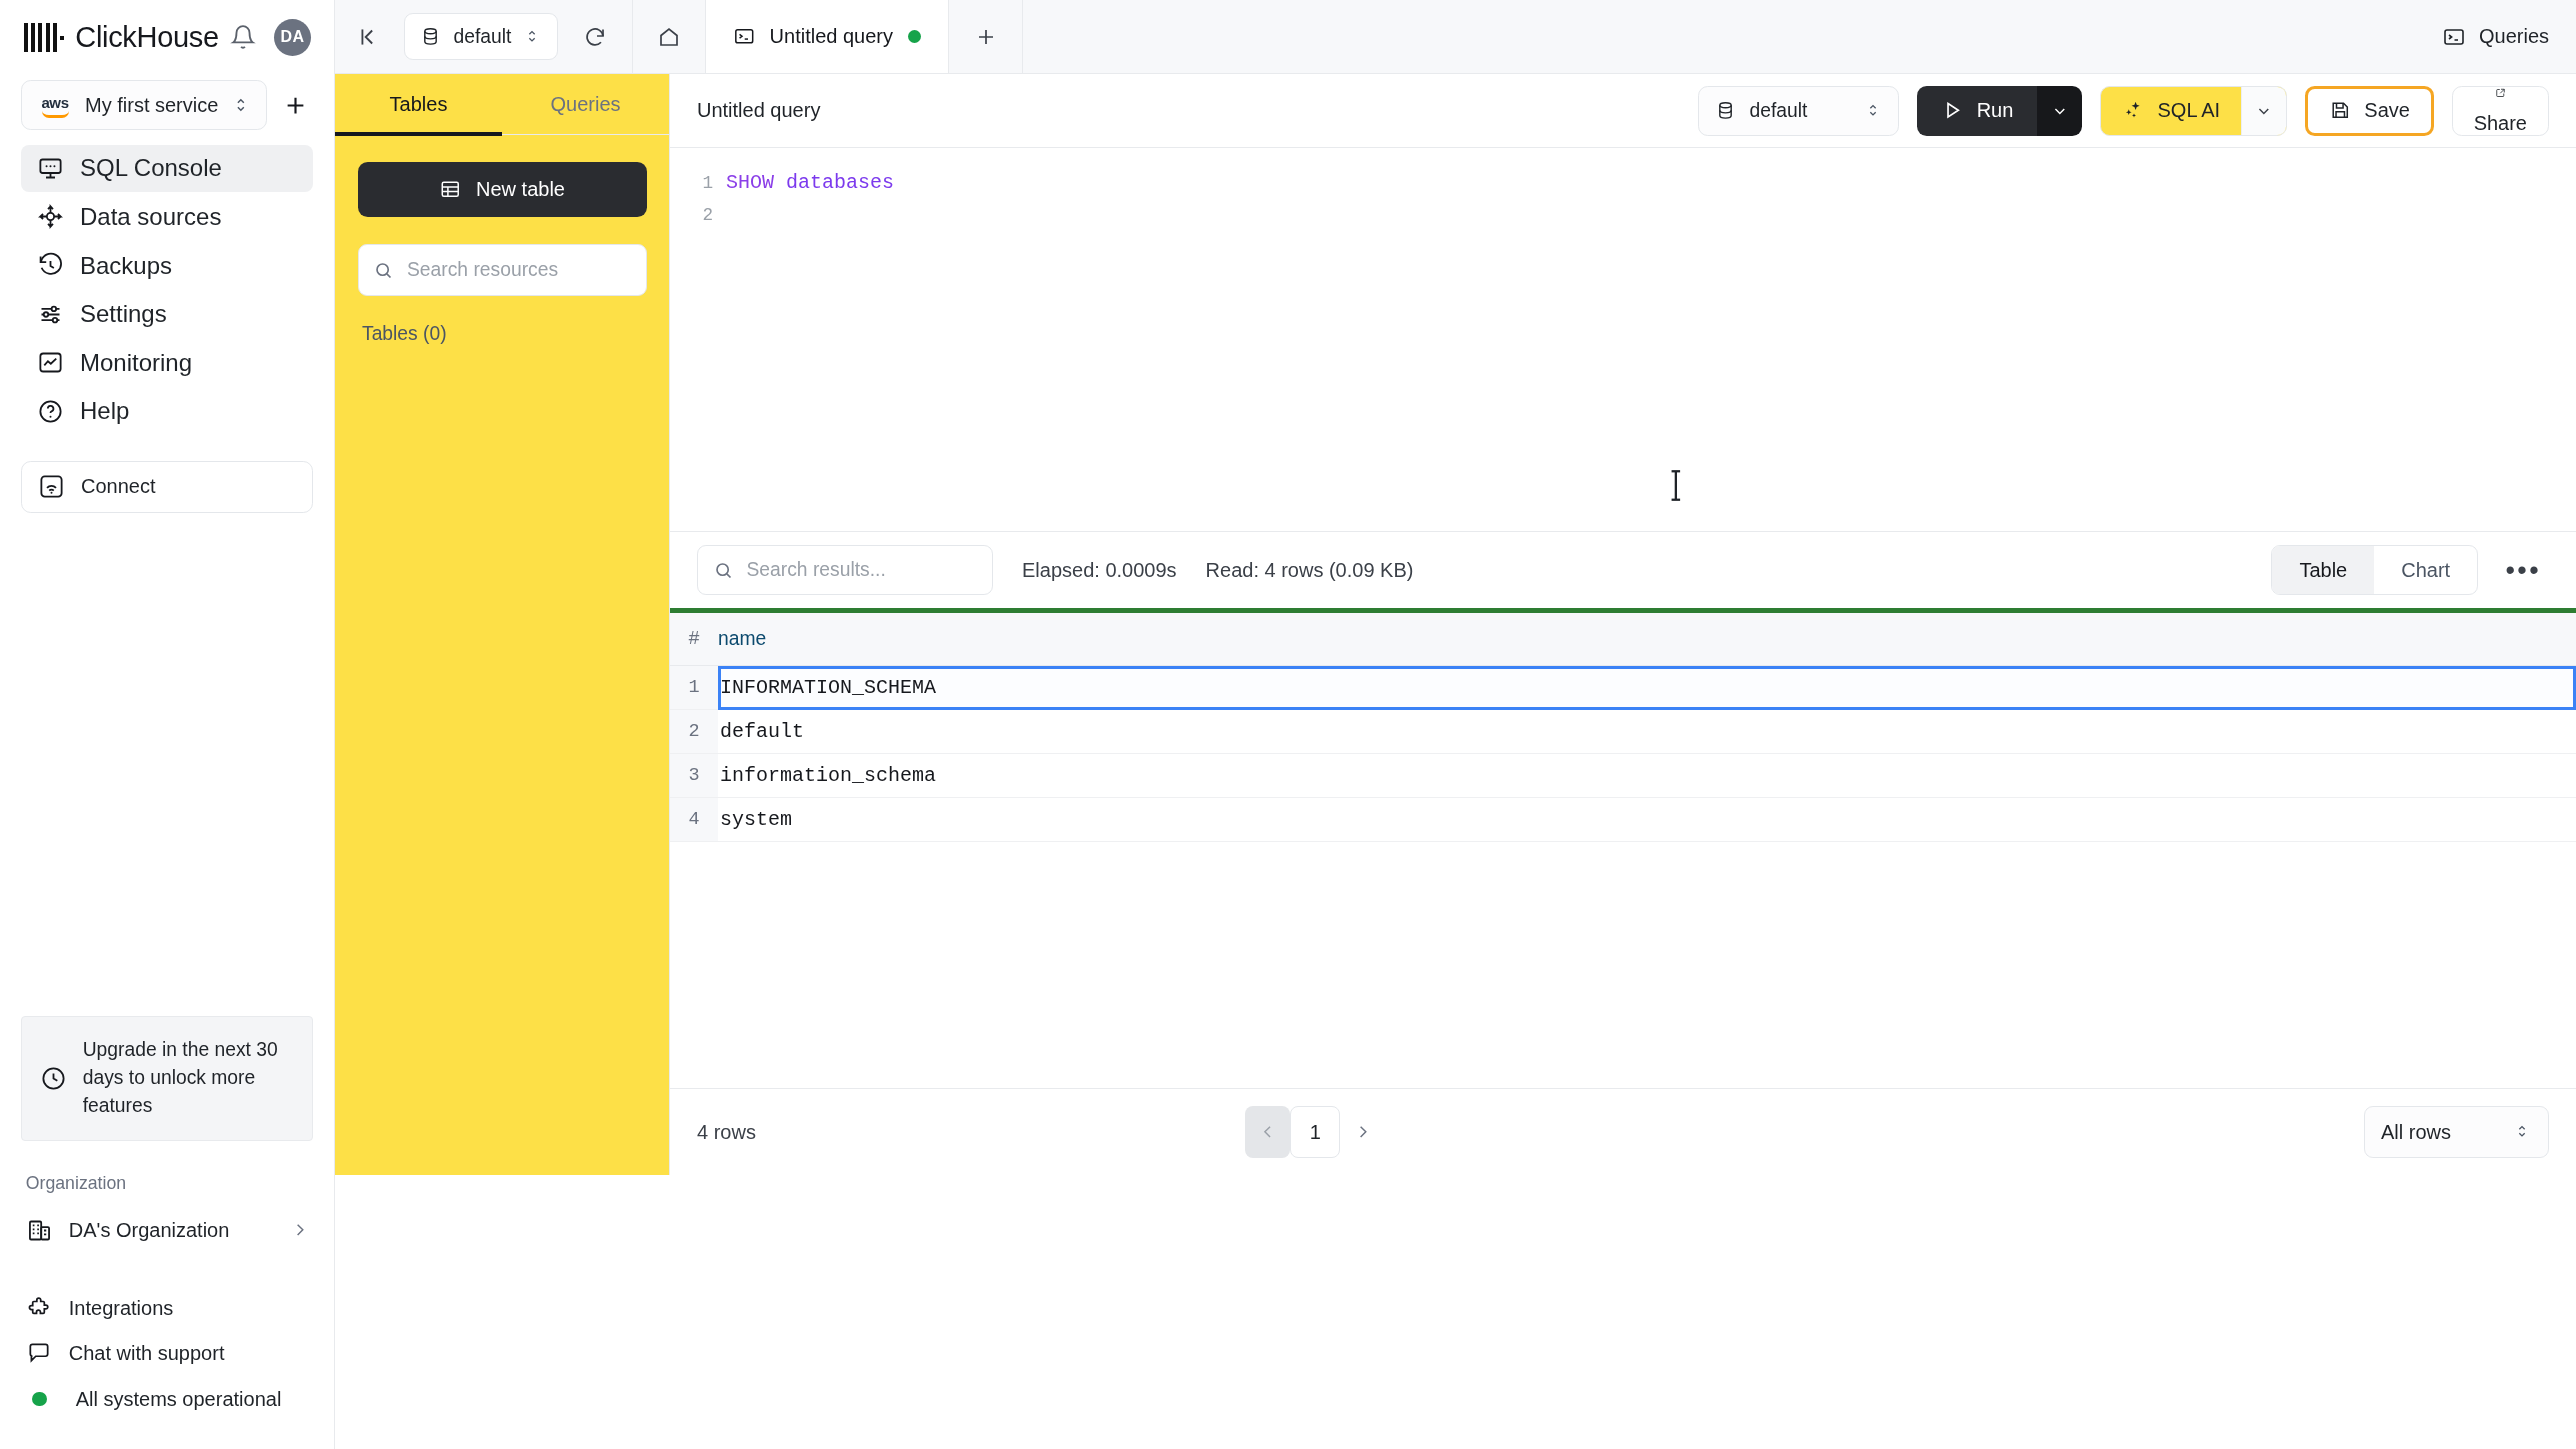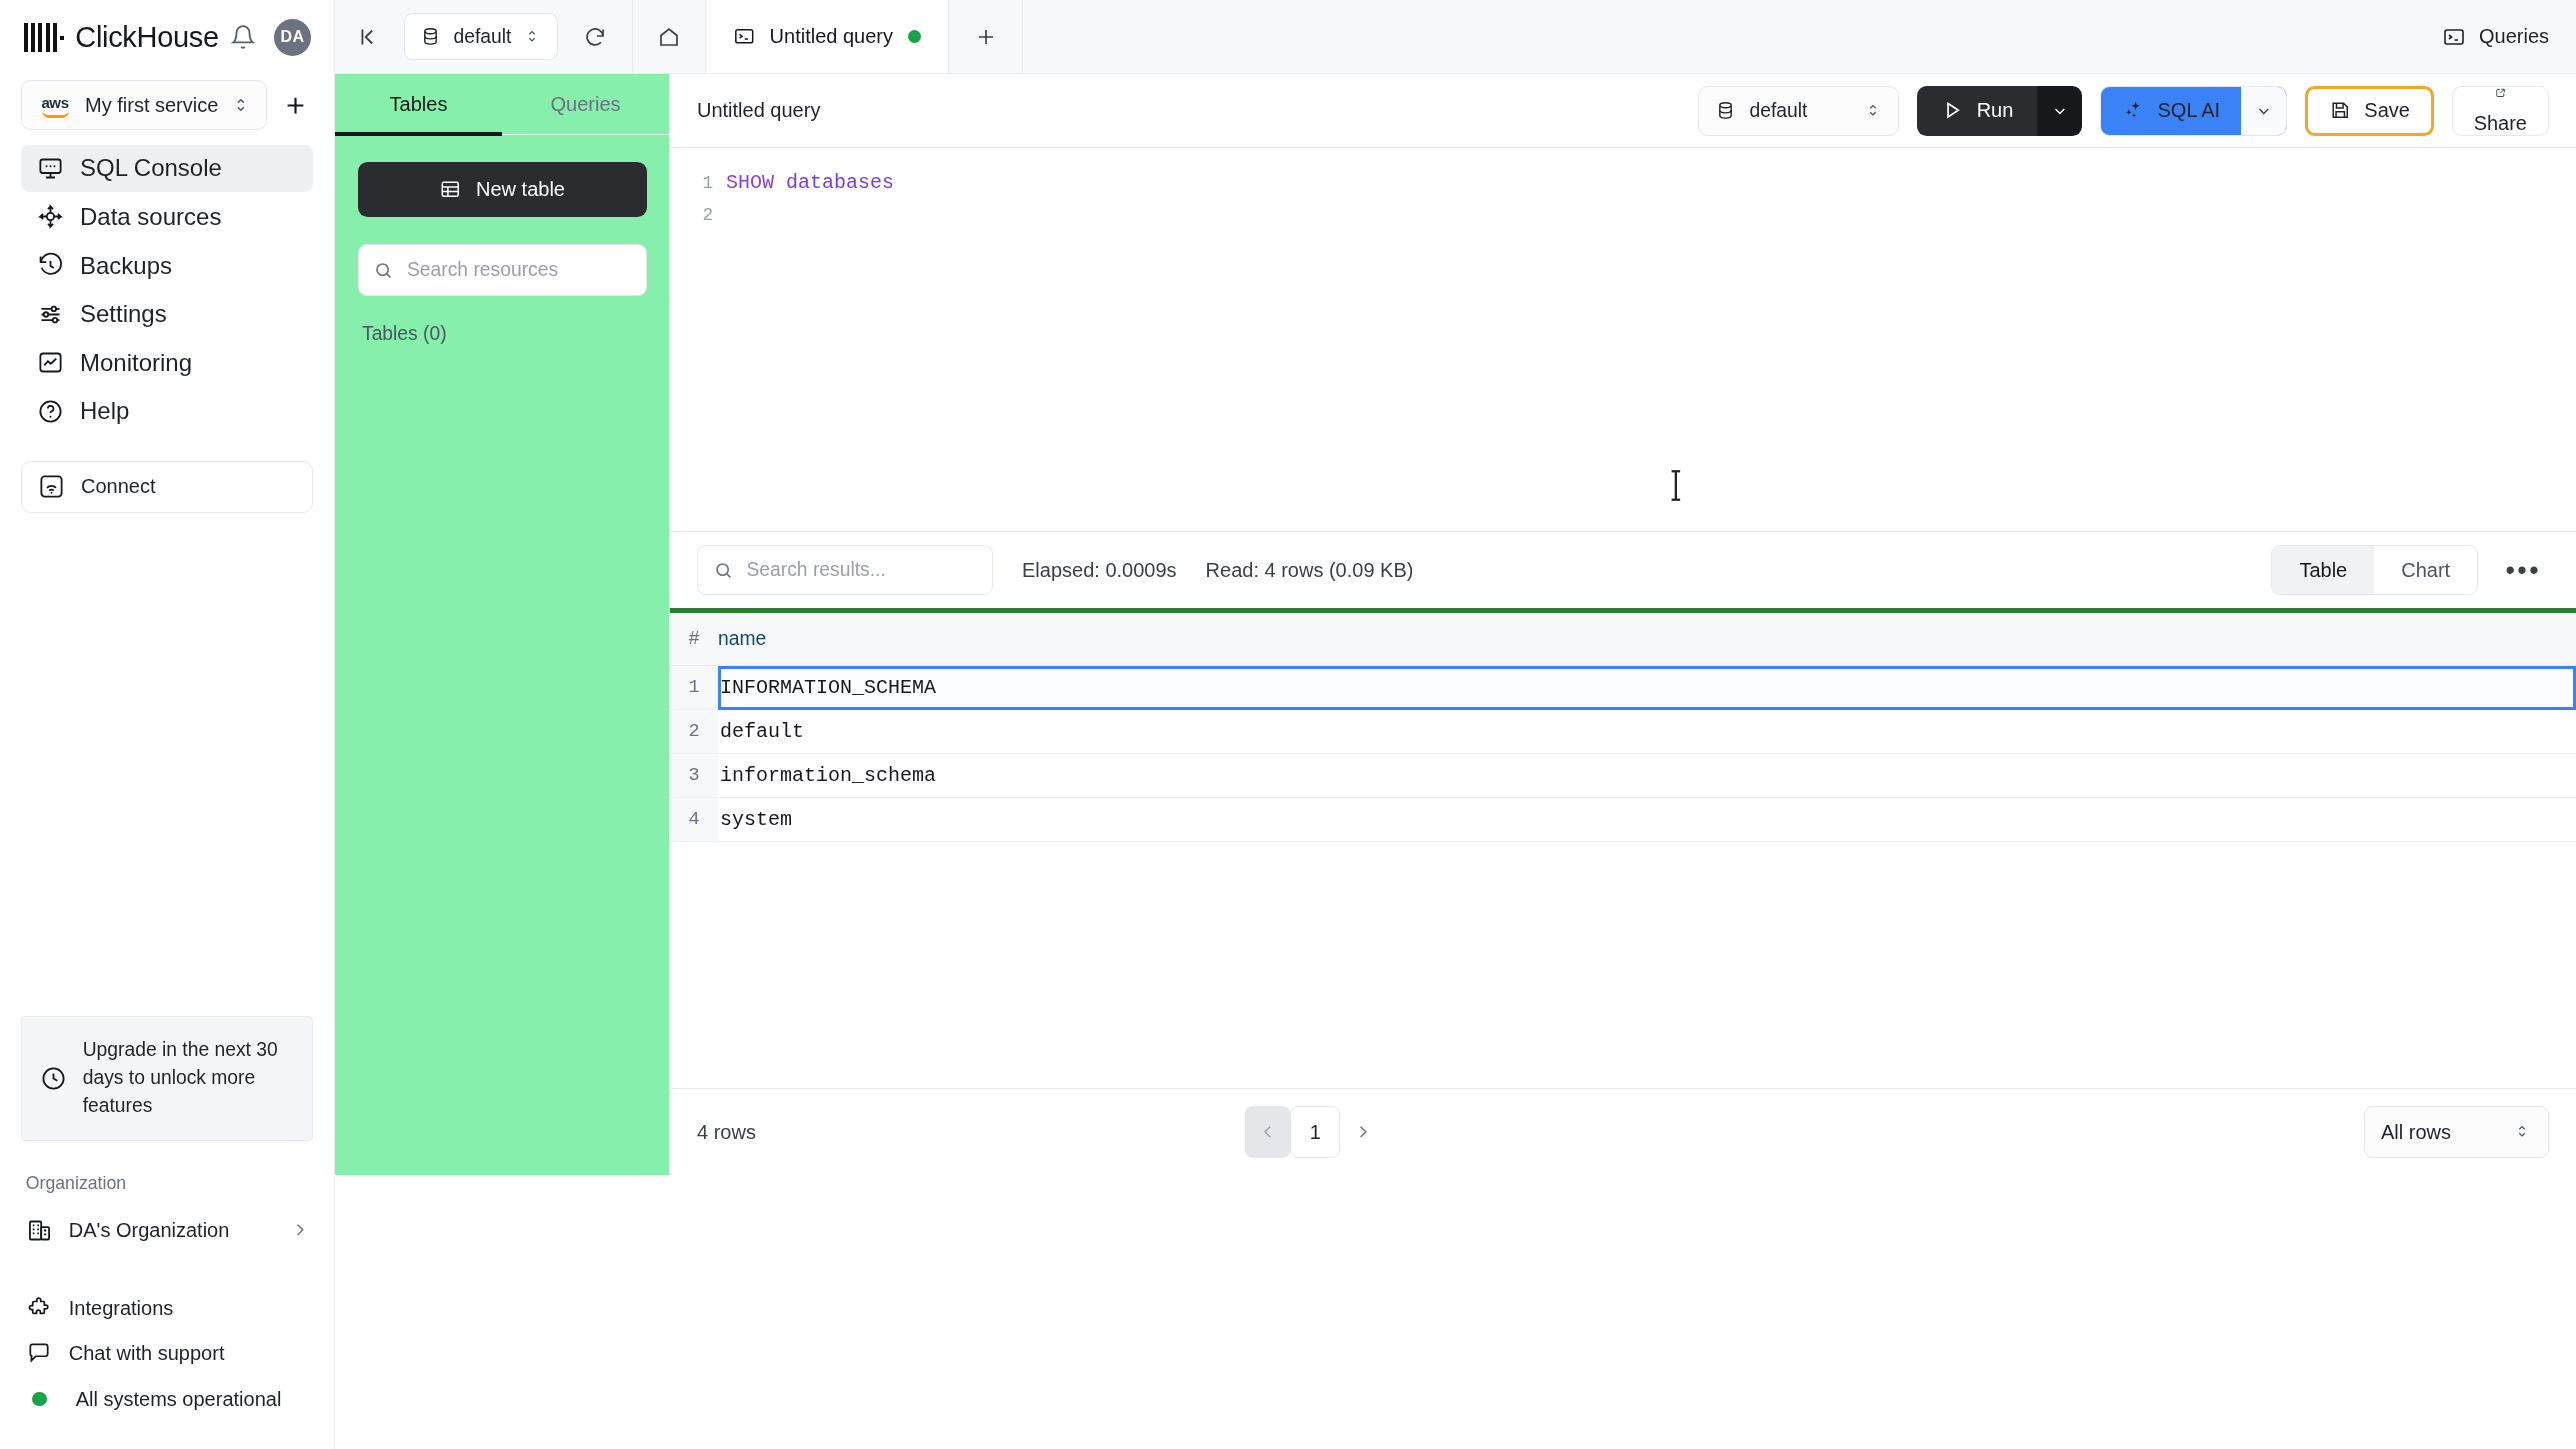--- a/index.html
+++ b/index.html
@@ -117,21 +117,21 @@
     font-size:20px; color:#16181d;
   }
   .qtab .greendot { width:13.7px; height:13.7px; border-radius:50%; background:#16a34a; }
   .newtab-btn { width:74px; justify-content:center; color:#3b4048; border-right:1.6px solid #e8eaed; }
   .topbar-right { margin-left:auto; display:flex; align-items:center; padding-right:27px; gap:13px; font-size:20px; }
 
   .content { flex:1; display:flex; min-height:0; }
 
   
   .tables-panel {
-    width:335px; flex:0 0 335px; background:#86efac;
+    width:335px; flex:0 0 335px; background:#fde047;
     border-right:1.6px solid #e8eaed; display:flex; flex-direction:column;
   }
   .tp-tabs { display:flex; height:61px; border-bottom:1.6px solid #e8eaed; }
   .tp-tab {
     flex:1; display:flex; align-items:center; justify-content:center;
     font-size:20px; color:#6b7280; position:relative;
   }
   .tp-tab.active { color:#16181d; }
   .tp-tab.active:after {
     content:""; position:absolute; left:0; right:0; bottom:-1.6px; height:4px; background:#16181d;
@@ -168,21 +168,21 @@
   .run-btn {
     background:#2a2c30; color:#fff; display:flex; align-items:center; gap:13px;
     padding:0 24px; font-size:20px; font-weight:500;
   }
   .run-caret {
     background:#17181b; color:#fff; width:45px; display:flex;
     align-items:center; justify-content:center;
   }
   .ai-group {
     display:flex; height:50px; border:1.6px solid #e4e7eb; border-radius:9.7px;
-    overflow:hidden; background:#3b82f6;justify-content:space-between;
+    overflow:hidden; background:#fde047;justify-content:space-between;
   }
   .ai-btn { display:flex; align-items:center; gap:13px; padding:0 21px; font-size:20px; }
   .ai-caret {
     width:45px; display:flex; align-items:center; justify-content:center;
     border-left:1.6px solid #eceef1; background:#fafbfc;
   }
   .save-btn {
     height:50px; display:flex; align-items:center; gap:13px; padding:0 21px;
     border:3.2px solid #f5a623; border-radius:9.7px; background:#fff; font-size:20px;
   }

